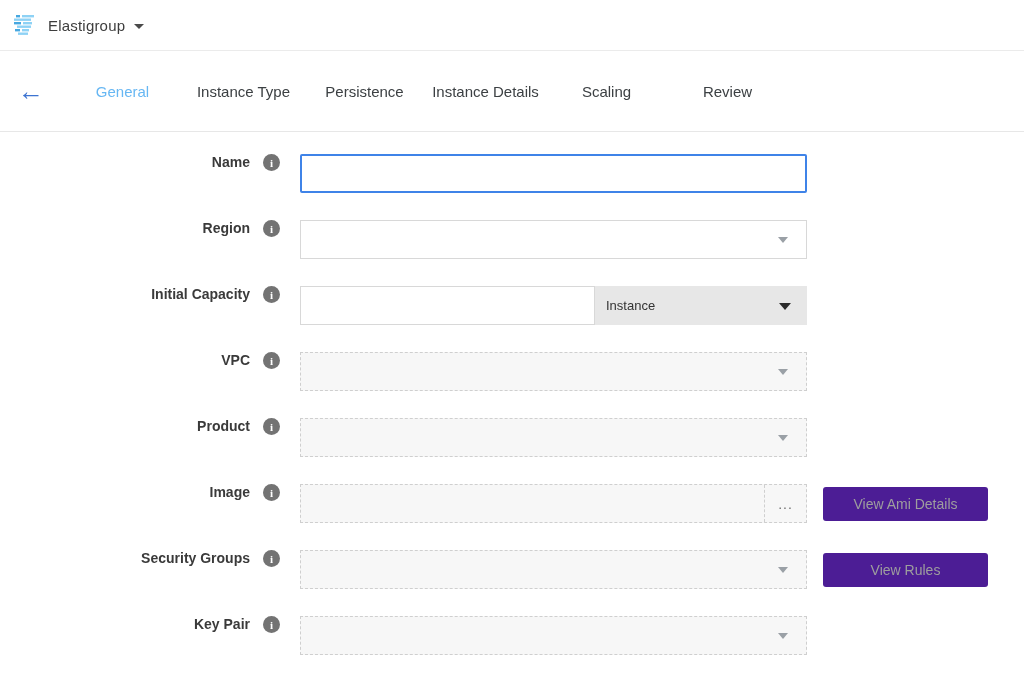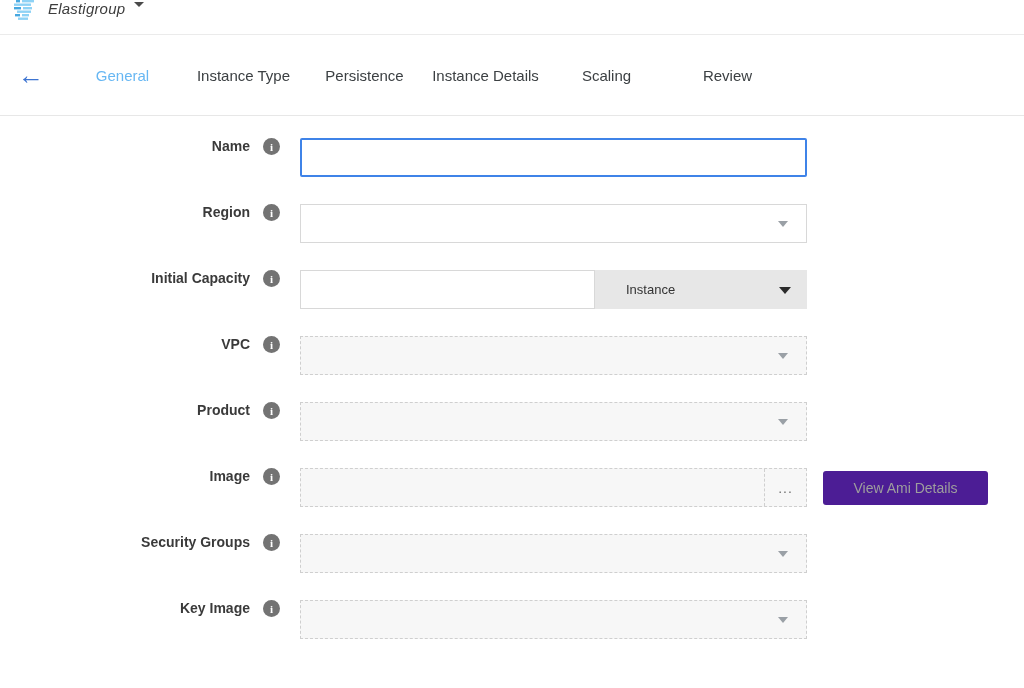--- a/index.html
+++ b/index.html
@@ -1,19 +1,19 @@
 <!DOCTYPE html>
 <html><head>
 <meta charset="utf-8">
 <style>
   * { margin:0; padding:0; box-sizing:border-box; }
   html,body { width:1024px; height:688px; background:#fff; font-family:"Liberation Sans",sans-serif; color:#3c3c3c; overflow:hidden; }
 
   
-  .topbar { height:35px; display:flex; align-items:flex-start; padding-left:14px; border-bottom:1px solid #ebebeb;font-style:italic; }
+  .topbar { height:51px; display:flex; align-items:center; padding-left:14px; border-bottom:1px solid #ebebeb; }
   .logo { width:24px; height:20px; flex:0 0 auto; }
   .brand { font-size:15px; color:#3d3d3d; margin-left:10px; letter-spacing:.2px; }
   .tri-down { width:0; height:0; border-left:5px solid transparent; border-right:5px solid transparent; border-top:5px solid #4a4a4a; margin-left:9px; margin-top:2px; }
 
   
   .navbar { height:81px; display:flex; align-items:center; border-bottom:1px solid #e7e7e7; }
   .back { width:62px; text-align:center; color:#3d74d1; font-size:26px; line-height:1; cursor:pointer; user-select:none; }
   .tab { width:121px; text-align:center; font-size:15px; color:#3c4043; cursor:pointer; }
   .tab.active { color:#67b7f3; }
 
@@ -24,21 +24,21 @@
   .info { width:17px; height:17px; border-radius:50%; background:#737373; color:#fff; font-size:11px; font-weight:bold; font-family:"Liberation Serif",serif; display:flex; align-items:center; justify-content:center; margin-left:13px; flex:0 0 auto; cursor:pointer; }
   .control { margin-left:20px; width:507px; height:39px; position:relative; display:flex; }
 
   .text-input { width:100%; height:100%; border:2px solid #3f83e8; border-radius:2px; padding:0 10px; font-size:14px; outline:none; font-family:"Liberation Sans",sans-serif; }
   .select { width:100%; height:100%; background:#fff; border:1px solid #d8d8d8; position:relative; cursor:pointer; }
   .select.disabled { border:1px dashed #cfcfcf; background:#f7f7f7; }
   .caret { position:absolute; right:18px; top:50%; margin-top:-3px; width:0; height:0; border-left:5px solid transparent; border-right:5px solid transparent; border-top:6px solid #9aa0a6; }
   .caret.dark { border-left-width:6px; border-right-width:6px; border-top-width:7px; border-top-color:#2b2b2b; right:16px; }
 
   .cap-input { width:295px; height:100%; border:1px solid #d8d8d8; padding:0 10px; font-size:14px; outline:none; font-family:"Liberation Sans",sans-serif; }
-  .unit-select { width:212px; height:100%; background:#e7e7e7; position:relative; display:flex; align-items:center; padding-left:31px; font-size:13px; color:#333; cursor:pointer; }
+  .unit-select { width:212px; height:100%; background:#e7e7e7; position:relative; display:flex; align-items:center; padding-left:11px; font-size:13px; color:#333; cursor:pointer; }
 
   .picker { width:100%; height:100%; border:1px dashed #cfcfcf; background:#f7f7f7; display:flex; }
   .picker-main { flex:1; }
   .picker-ellipsis { width:42px; border-left:1px dashed #cfcfcf; display:flex; align-items:center; justify-content:center; color:#6f6f6f; font-size:14px; letter-spacing:1px; cursor:pointer; }
 
   .action-btn { margin-left:16px; width:165px; height:34px; align-self:center; background:#4c1d95; color:#9e9e9e; border:none; border-radius:3px; font-size:14px; font-family:"Liberation Sans",sans-serif; cursor:pointer; flex:0 0 auto; }
 </style>
 </head>
 <body>
 
@@ -133,24 +133,25 @@
   </div>
 
   <div class="row">
     <div class="label">Security Groups</div>
     <div class="info">i</div>
     <div class="control">
       <div class="select disabled">
         <span class="caret"></span>
       </div>
     </div>
+    <button class="action-btn">View Rules</button>
   </div>
 
   <div class="row">
-    <div class="label">Key Image</div>
+    <div class="label">Key Pair</div>
     <div class="info">i</div>
     <div class="control">
       <div class="select disabled">
         <span class="caret"></span>
       </div>
     </div>
   </div>
 
 </div>
 

